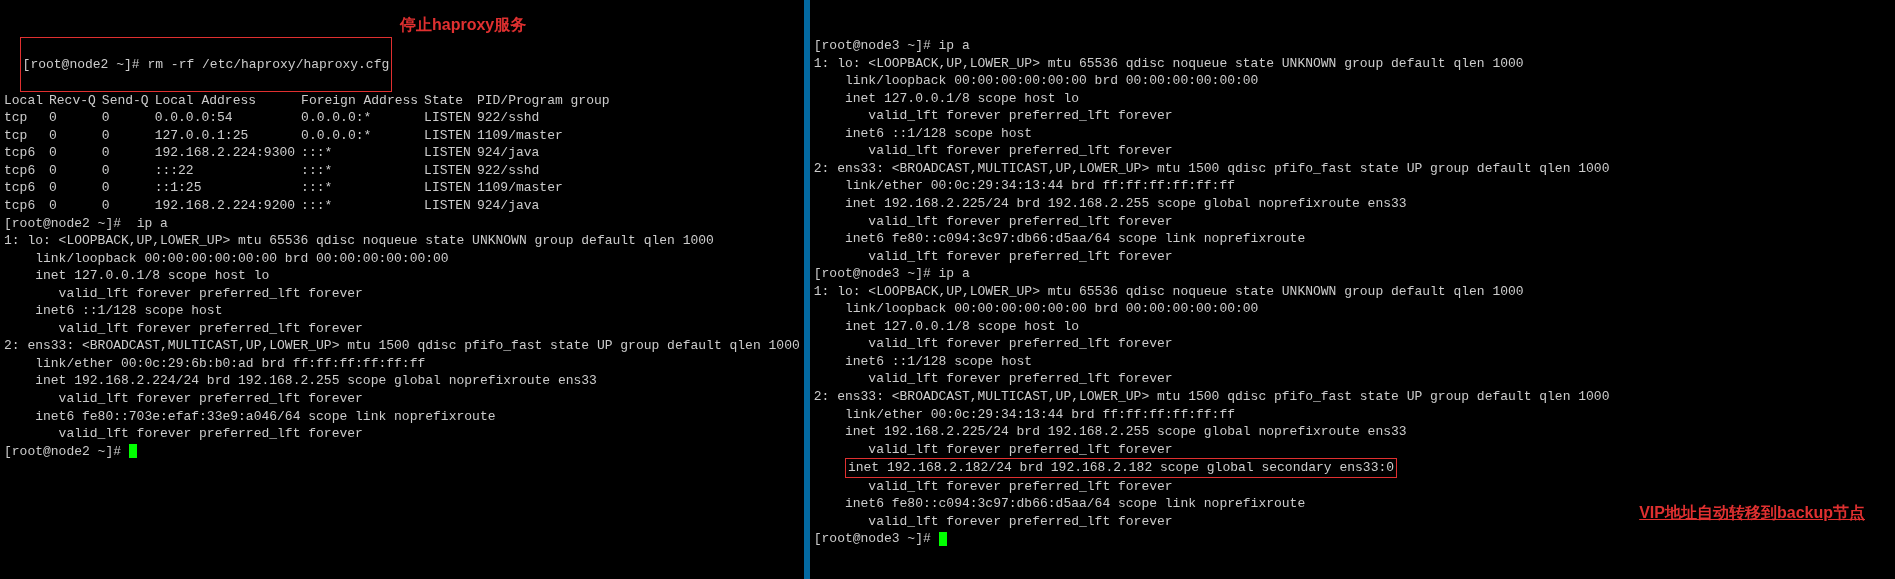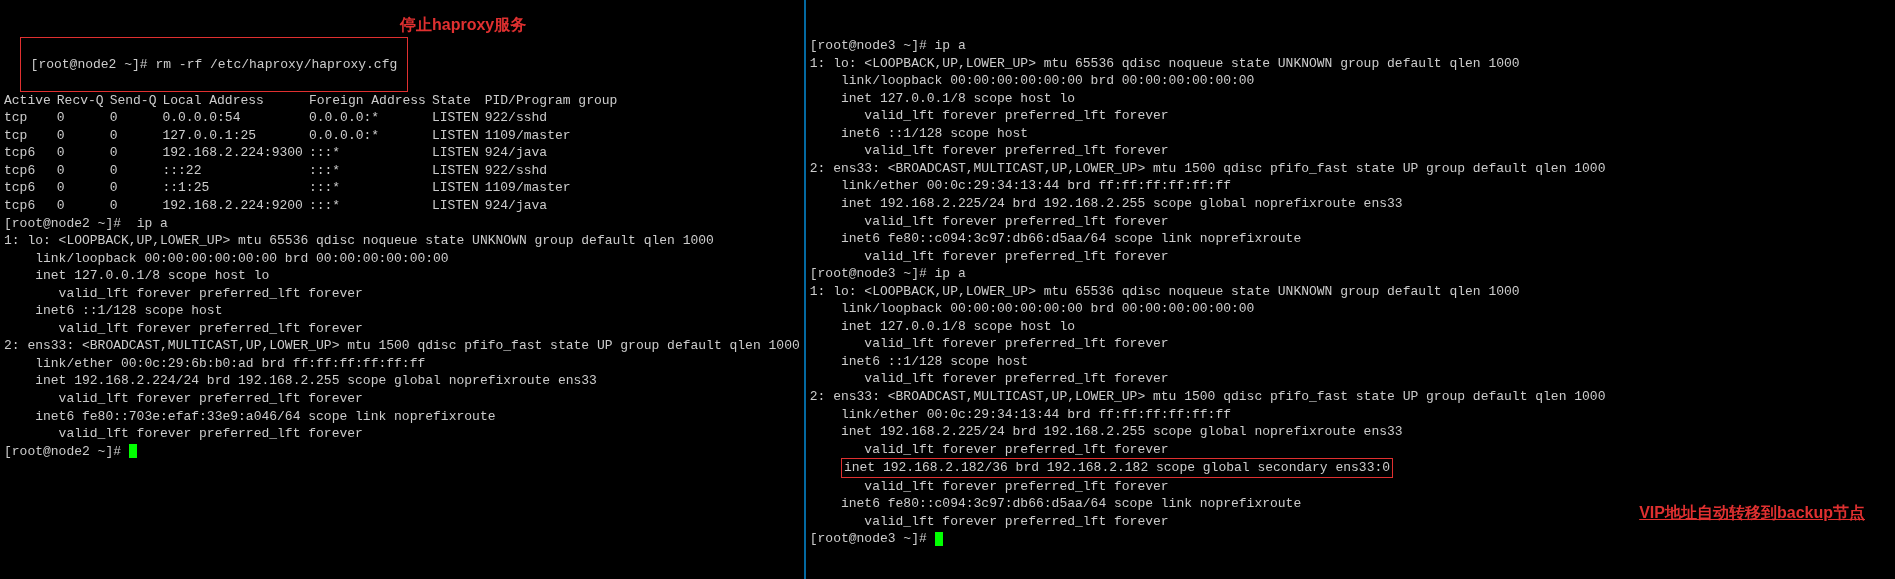--- a/index.html
+++ b/index.html
@@ -14,25 +14,25 @@
     height: 579px;
     overflow: hidden;
     line-height: 1.35;
   }
   .pane {
     flex: 1;
     padding: 2px 4px;
     white-space: pre;
     position: relative;
   }
-  .left { flex: 0 0 760px; border-right: 2px solid #0369a1; }
+  .left { flex: 0 0 760px; border-right: 6px solid #0369a1; }
   .right { flex: 1; }
   .red-box {
     border: 1px solid #e03030;
-    padding: 0 10px;
+    padding: 0 2px;
     display: inline-block;
   }
   .red-box-line { display:block; }
   .annot {
     color: #e03030;
     font-family: sans-serif;
     font-size: 16px;
     font-weight: bold;
   }
   .annot-left {
@@ -63,21 +63,21 @@
 </head>
 <body>
 
 <div class="pane left">
   <span class="annot annot-left">停止haproxy服务</span>
   <span class="red-box">
 <span class="red-box-line"><span>[root@node2 ~]# </span><span>rm -rf /etc/haproxy/haproxy.cfg</span></span>
 </span>
 <table class="netstat">
 <tbody><tr>
-<td>Active</td><td>Recv-Q</td><td>Send-Q</td><td>Local Address</td><td>Foreign Address</td><td>State</td><td>PID/Program group</td>
+<td>Local</td><td>Recv-Q</td><td>Send-Q</td><td>Local Address</td><td>Foreign Address</td><td>State</td><td>PID/Program group</td>
 </tr>
 <tr><td>tcp</td><td>0</td><td>0</td><td>0.0.0.0:54</td><td>0.0.0.0:*</td><td>LISTEN</td><td>922/sshd</td></tr>
 <tr><td>tcp</td><td>0</td><td>0</td><td>127.0.0.1:25</td><td>0.0.0.0:*</td><td>LISTEN</td><td>1109/master</td></tr>
 <tr><td>tcp6</td><td>0</td><td>0</td><td>192.168.2.224:9300</td><td>:::*</td><td>LISTEN</td><td>924/java</td></tr>
 <tr><td>tcp6</td><td>0</td><td>0</td><td>:::22</td><td>:::*</td><td>LISTEN</td><td>922/sshd</td></tr>
 <tr><td>tcp6</td><td>0</td><td>0</td><td>::1:25</td><td>:::*</td><td>LISTEN</td><td>1109/master</td></tr>
 <tr><td>tcp6</td><td>0</td><td>0</td><td>192.168.2.224:9200</td><td>:::*</td><td>LISTEN</td><td>924/java</td></tr>
 </tbody></table><span>[root@node2 ~]#  </span><span>ip a</span>
 <span>1: lo: &lt;LOOPBACK,UP,LOWER_UP&gt; mtu 65536 qdisc noqueue state UNKNOWN group default qlen 1000</span>
 <span>    link/loopback 00:00:00:00:00:00 brd 00:00:00:00:00:00</span>
@@ -113,18 +113,18 @@
 <span>1: lo: &lt;LOOPBACK,UP,LOWER_UP&gt; mtu 65536 qdisc noqueue state UNKNOWN group default qlen 1000</span>
 <span>    link/loopback 00:00:00:00:00:00 brd 00:00:00:00:00:00</span>
 <span>    inet 127.0.0.1/8 scope host lo</span>
 <span>       valid_lft forever preferred_lft forever</span>
 <span>    inet6 ::1/128 scope host</span>
 <span>       valid_lft forever preferred_lft forever</span>
 <span>2: ens33: &lt;BROADCAST,MULTICAST,UP,LOWER_UP&gt; mtu 1500 qdisc pfifo_fast state UP group default qlen 1000</span>
 <span>    link/ether 00:0c:29:34:13:44 brd ff:ff:ff:ff:ff:ff</span>
 <span>    inet 192.168.2.225/24 brd 192.168.2.255 scope global noprefixroute ens33</span>
 <span>       valid_lft forever preferred_lft forever</span>
-    <span class="vip-box">inet 192.168.2.182/36 brd 192.168.2.182 scope global secondary ens33:0</span>
+    <span class="vip-box">inet 192.168.2.182/24 brd 192.168.2.182 scope global secondary ens33:0</span>
 <span>       valid_lft forever preferred_lft forever</span>
 <span>    inet6 fe80::c094:3c97:db66:d5aa/64 scope link noprefixroute</span>
 <span>       valid_lft forever preferred_lft forever</span>
 <span>[root@node3 ~]# </span><span class="cursor"></span>
 </div>
 
 </body></html>

